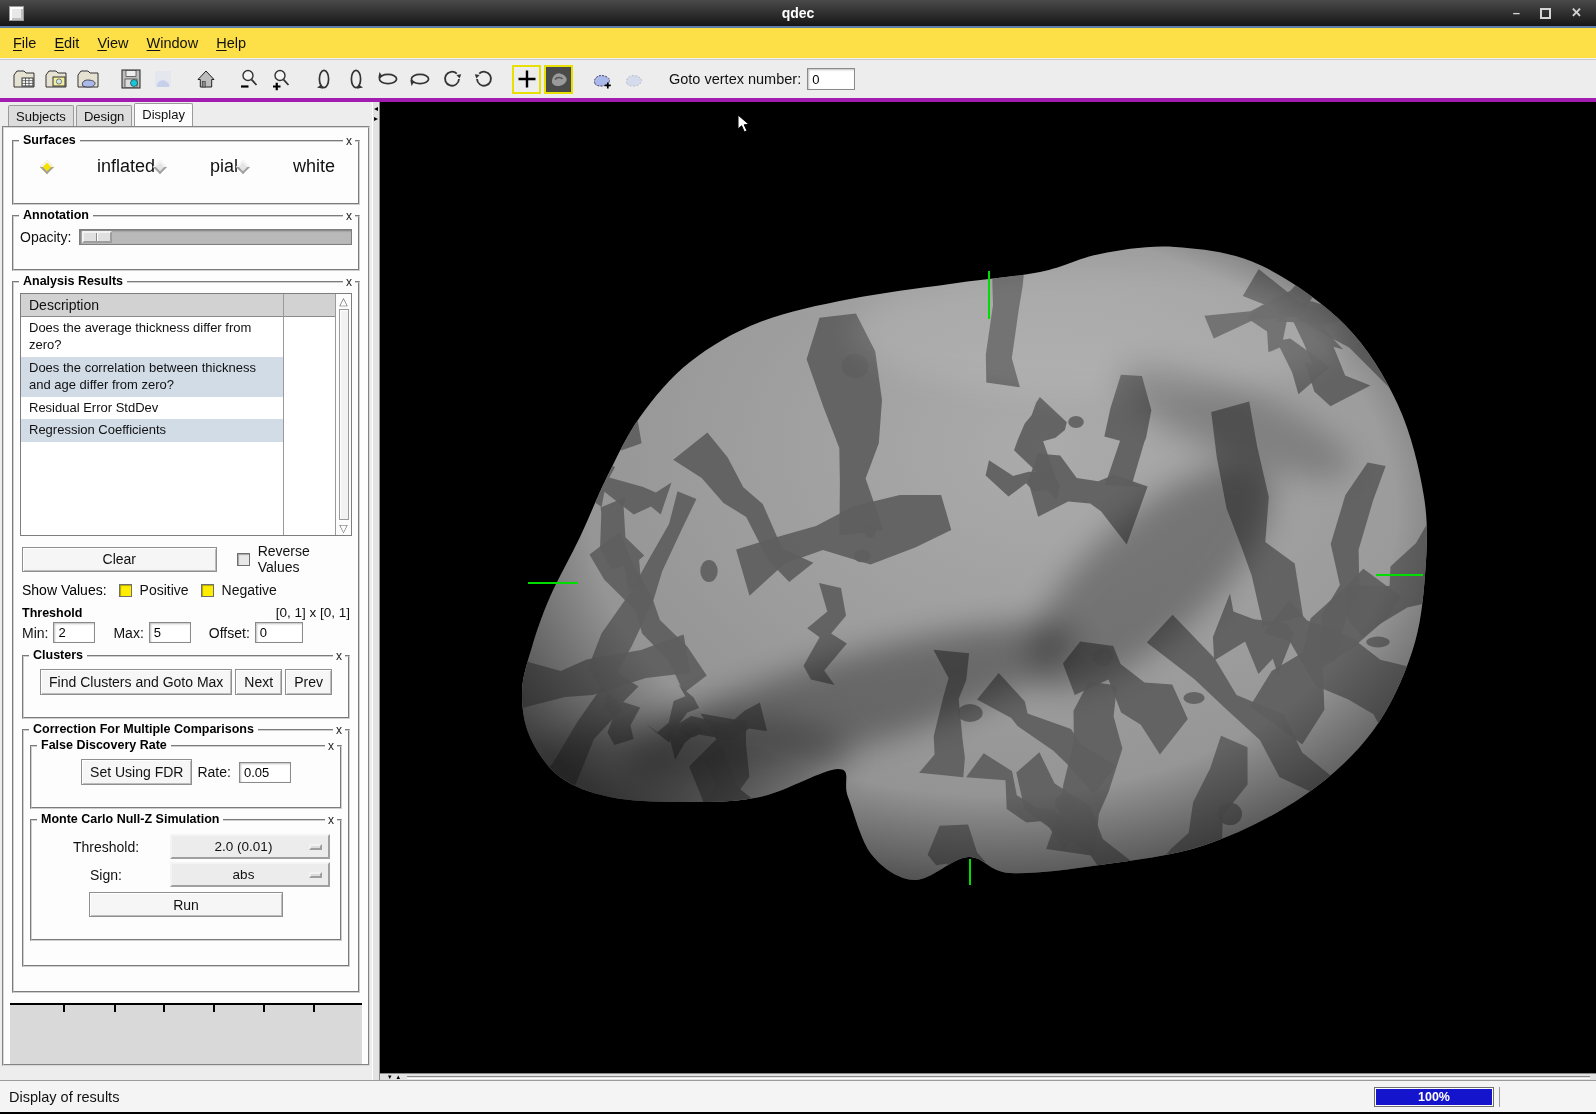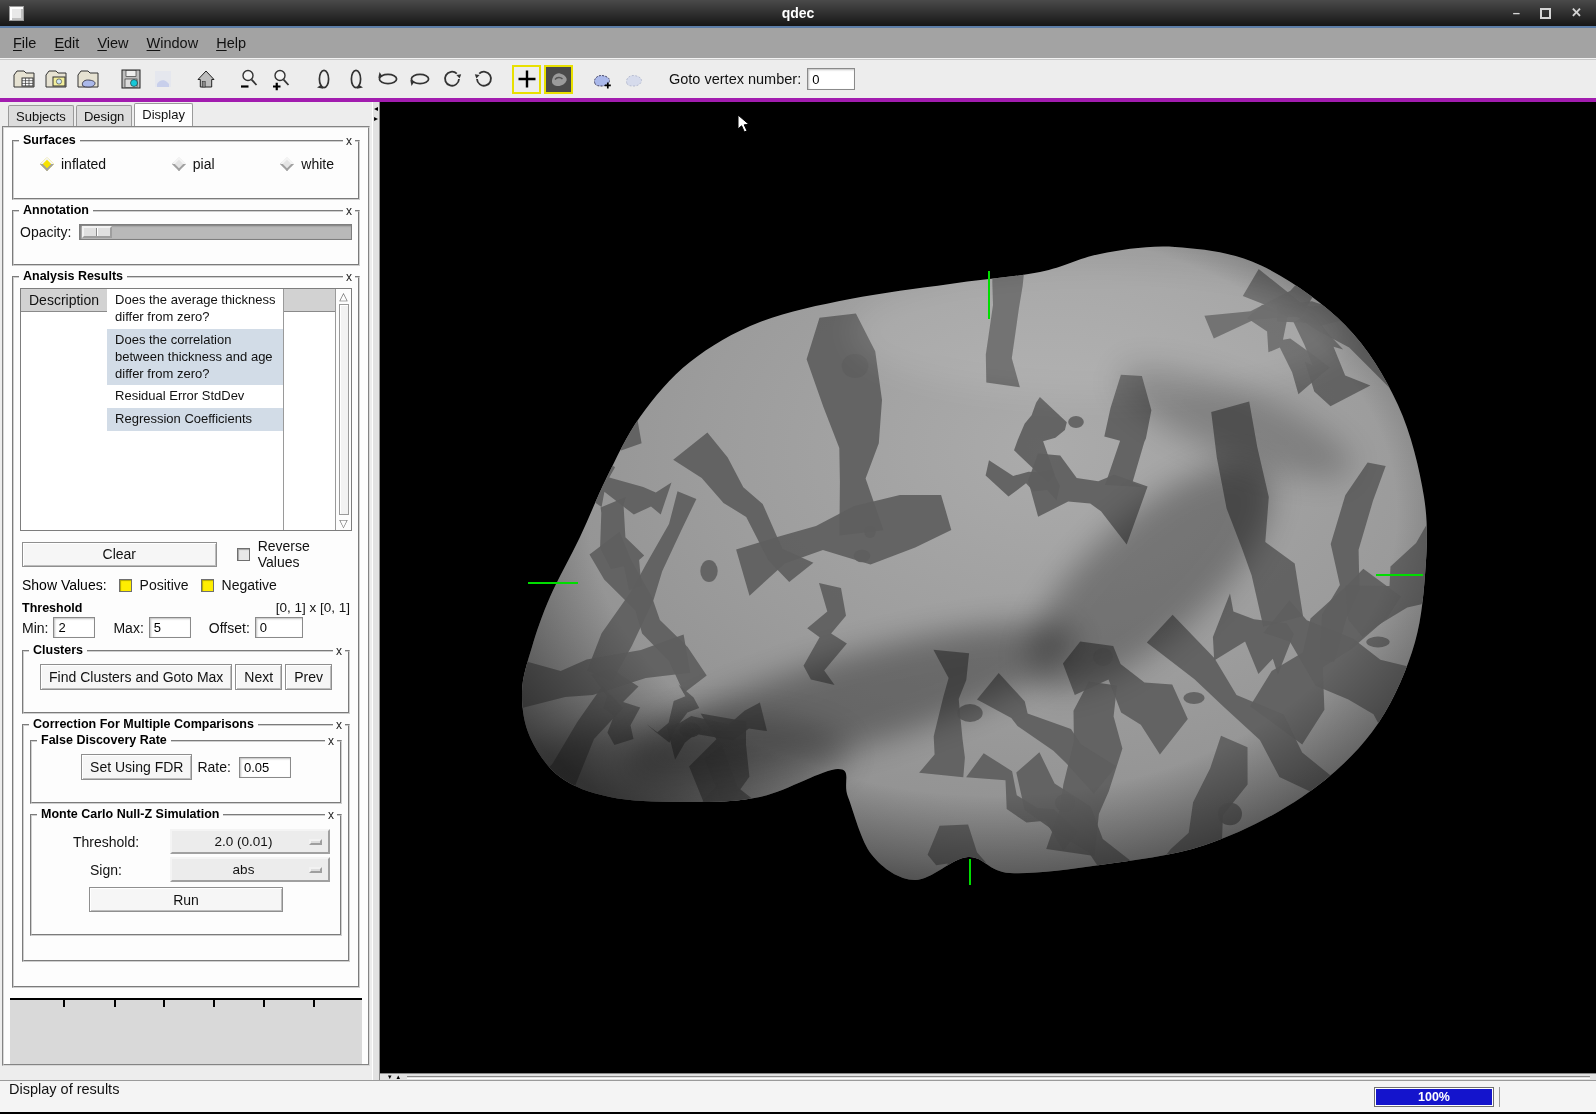--- a/index.html
+++ b/index.html
@@ -14,21 +14,21 @@
   #titlebar-blue { height:2px; background:#5d7ea8; }
   .tb-icon { width:15px; height:15px; margin-left:9px; background:#e8e8e8;
              border:1px solid #9a9a9a; box-shadow:inset 2px 2px 0 #fdfdfd, inset -2px -2px 0 #c0c0c0; }
   .tb-title { position:absolute; left:0; right:0; text-align:center; color:#fff;
               font-weight:bold; font-size:14px; }
   .tb-btns { margin-left:auto; display:flex; align-items:center; gap:20px; padding-right:14px; z-index:2; }
   .tb-btn { color:#d4d4d4; font-size:13px; font-weight:bold; line-height:12px; cursor:default; }
   .tb-btn.max { width:11px; height:11px; border:2px solid #d4d4d4; }
 
   
-  #menubar { height:30px; background:#a3a3a3; display:flex; align-items:center;
+  #menubar { height:30px; background:#fde047; display:flex; align-items:center;
              gap:18px; padding:0 13px; font-size:14.5px; color:#111; }
   #menusep { height:2px; background:#f2f2f2; border-bottom:1px solid #c9c9c9; }
   .menu-item u { text-underline-offset:2px; }
 
   
   #toolbar { height:42px; background:#ededed; border-bottom:4px solid #a21caf;
              display:flex; align-items:center; padding:0 9px; }
   .tbtn { width:29px; height:29px; display:flex; align-items:center; justify-content:center;
           margin-right:3px; border:2px solid transparent; background:transparent; }
   .tbtn svg { width:24px; height:24px; }
@@ -57,34 +57,34 @@
                  font-size:12.5px; font-weight:bold; color:#000; white-space:nowrap; }
   .frame-x { position:absolute; top:-8px; right:3px; background:#fdfdfd; padding:0 3px;
              font-size:12px; color:#222; line-height:14px; }
 
   
   .radio-row { display:flex; align-items:center; padding:4px 10px 6px 24px; }
   .radio-item { display:flex; align-items:center; margin-right:auto; }
   .rad { width:10px; height:10px; transform:rotate(45deg); background:#e4e4e4;
          border:2px outset #f4f4f4; margin-right:9px; }
   .rad.sel { background:#f6e200; }
-  .radio-label { font-size:14px; color:#111; }
+  .radio-label { font-size:18px; color:#111;margin-left:36px; }
 
   
   .opacity-row { display:flex; align-items:center; padding:2px 2px 4px 2px; }
   .opacity-label { font-size:14px; margin-right:8px; color:#111; }
   .trough { flex:1; height:16px; background:#b9b9b9; border:1px solid #7e7e7e;
             box-shadow:inset 1px 1px 2px rgba(0,0,0,.35); position:relative; }
   .sl-handle { position:absolute; left:2px; top:1px; width:30px; height:12px;
                background:#e0e0e0; border:2px outset #f2f2f2; display:flex; }
   .sl-handle i { width:50%; border-right:1px solid #8a8a8a; box-shadow:1px 0 0 #fff; }
 
   
   .alist { margin:0 2px 4px 2px; border:1px solid #7d7d7d; height:243px; background:#fff; display:flex; }
-  .alist-main { width:263px; border-right:1px solid #9a9a9a; display:flex; flex-direction:row; }
+  .alist-main { width:263px; border-right:1px solid #9a9a9a; display:flex; flex-direction:column; }
   .alist-head { height:23px; background:#d2d2d2; border-bottom:1px solid #8a8a8a;
                 font-size:14px; padding:3px 8px; color:#111; }
   .alist-rows { flex:1; overflow:hidden; }
   .alist-row { font-size:13px; padding:3px 6px 3px 8px; line-height:1.3; color:#111; }
   .alist-row.alt { background:#d2dce7; }
   .alist-col2 { flex:1; display:flex; flex-direction:column; }
   .alist-scroll { width:16px; border-left:1px solid #9a9a9a; background:#fdfdfd;
                   display:flex; flex-direction:column; align-items:center; }
   .scroll-arrow { font-size:11px; color:#666; line-height:14px; height:14px; }
   .scroll-thumb { flex:1; width:10px; margin:1px 0; border:1px solid #9a9a9a;
@@ -135,21 +135,21 @@
   #right-col { flex:1; display:flex; flex-direction:column; min-width:0; }
   #view { flex:1; background:#000; position:relative; overflow:hidden; }
   #view svg.scene { position:absolute; inset:0; width:100%; height:100%; }
   #cursor { position:absolute; left:357px; top:12px; width:14px; height:20px; }
   #hsash { height:7px; background:#e2e2e2; border-top:1px solid #8a8a8a; display:flex; align-items:center; padding-left:8px; }
   #hsash span { font-size:7px; line-height:6px; color:#000; margin-right:5px; }
   #hsash .groove { flex:1; height:3px; border-top:1px solid #8a8a8a; border-bottom:1px solid #fff; margin:0 6px 0 2px; }
 
   
   #statusbar { height:32px; background:#f4f4f4; border-top:1px solid #9a9a9a;
-               display:flex; padding:0 9px; font-size:14.5px; color:#111; }
+               display:flex; align-items:center; padding:0 9px; font-size:14.5px; color:#111; }
   #progress-zone { margin-left:auto; display:flex; align-items:center; margin-right:46px; }
   #progress { width:120px; height:20px; border:1px solid #6f6f6f; background:#fff; padding:1px; }
   #progress-fill { height:100%; width:100%; background:#1414cc; color:#fff; font-size:12.5px;
                    text-align:center; line-height:16px; font-weight:bold; }
   #progress-tail { width:42px; height:20px; border-left:1px solid #9a9a9a; margin-left:5px; }
 </style>
 </head>
 <body>
 
 <div id="window">

